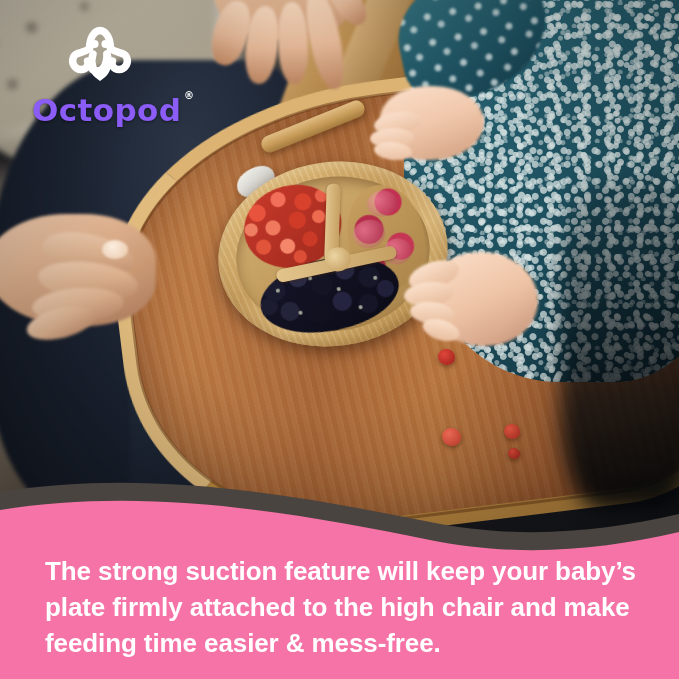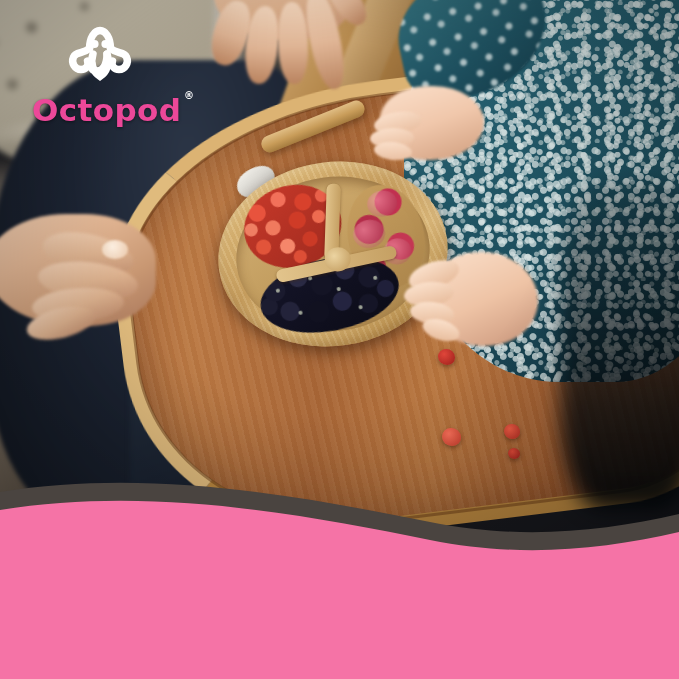--- a/index.html
+++ b/index.html
@@ -551,21 +551,21 @@
     left:30px; top:0;
     width:76px; height:62px;
   }
   .logo-word {
     position:absolute;
     left:0; top:68px;
     font-family:"DejaVu Sans", sans-serif;
     font-size:31px;
     font-weight:bold;
     letter-spacing:.4px;
-    color:#ec4899;
+    color:#8b5cf6;
     text-shadow:0 1px 3px rgba(0,0,0,.45);
     white-space:nowrap;
   }
   .logo-reg {
     position:absolute;
     left:152px; top:66px;
     font-family:"DejaVu Sans", sans-serif;
     font-size:10px;
     font-weight:bold;
     color:#ffffff;
@@ -696,14 +696,17 @@
 
   <div class="wave-layer">
     <svg viewBox="0 0 679 217" preserveAspectRatio="none" aria-hidden="true">
 
       <path d="M0,30 C150,6 300,34 430,60 C520,78 600,70 679,52 L679,72 C600,90 520,98 430,80 C300,54 150,26 0,50 Z" fill="#4a4440"></path>
 
       <path d="M0,48 C150,24 300,52 430,78 C520,96 600,88 679,70 L679,217 L0,217 Z" fill="#f573a6"></path>
     </svg>
   </div>
 
+  <div class="banner">
+    <div class="banner-text">The strong suction feature will keep your baby’s plate firmly attached to the high chair and make feeding time easier &amp; mess-free.</div>
+  </div>
 
 </div>
 
 </body></html>

